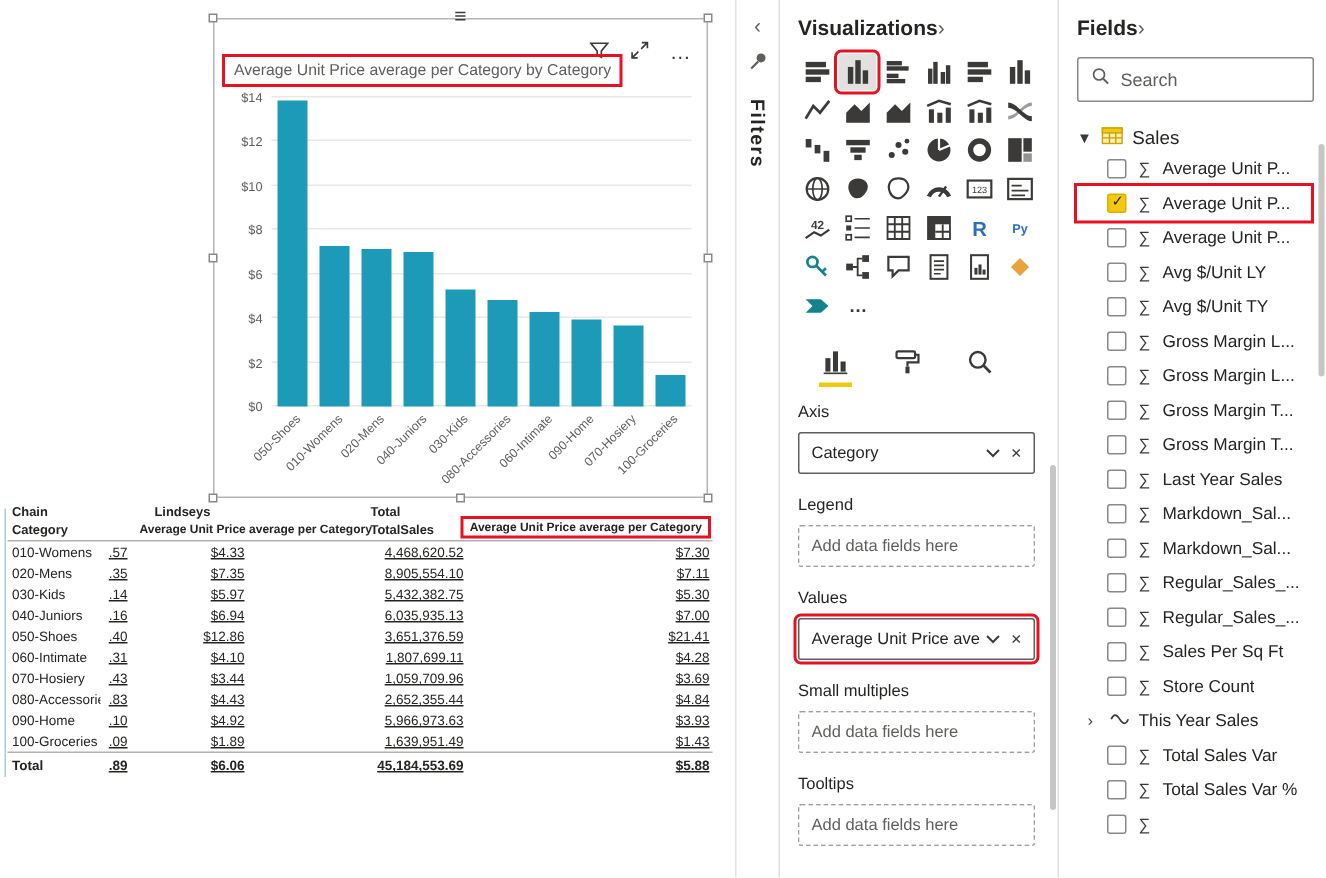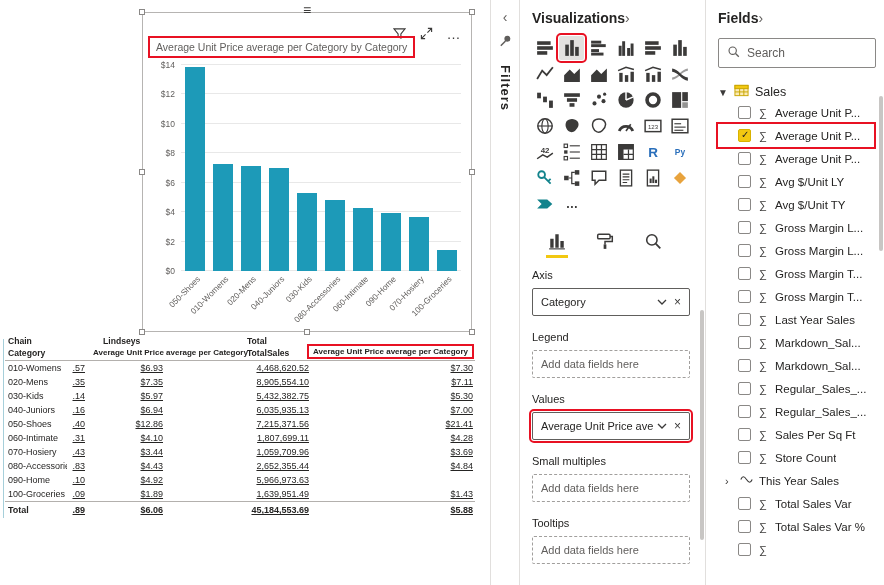--- a/index.html
+++ b/index.html
@@ -174,21 +174,21 @@
         <span class="th r1 th-total">Total</span>
         <span class="th r2 th-category">Category</span>
         <span class="th r2 small th-avg">Average Unit Price average per Category</span>
         <span class="th r2 th-totalsales">TotalSales</span>
         <span class="th small th-avgcat red-outline">Average Unit Price average per Category</span>
       </div>
       <div id="table-body">
           <div class="trow">
             <div class="c">010-Womens</div>
             <div class="c num">.57</div>
-            <div class="c num">$6.93</div>
+            <div class="c num">$4.33</div>
             <div class="c num">4,468,620.52</div>
             <div class="c num">$7.30</div>
           </div>
           <div class="trow">
             <div class="c">020-Mens</div>
             <div class="c num">.35</div>
             <div class="c num">$7.35</div>
             <div class="c num">8,905,554.10</div>
             <div class="c num">$7.11</div>
           </div>
@@ -203,21 +203,21 @@
             <div class="c">040-Juniors</div>
             <div class="c num">.16</div>
             <div class="c num">$6.94</div>
             <div class="c num">6,035,935.13</div>
             <div class="c num">$7.00</div>
           </div>
           <div class="trow">
             <div class="c">050-Shoes</div>
             <div class="c num">.40</div>
             <div class="c num">$12.86</div>
-            <div class="c num">7,215,371.56</div>
+            <div class="c num">3,651,376.59</div>
             <div class="c num">$21.41</div>
           </div>
           <div class="trow">
             <div class="c">060-Intimate</div>
             <div class="c num">.31</div>
             <div class="c num">$4.10</div>
             <div class="c num">1,807,699.11</div>
             <div class="c num">$4.28</div>
           </div>
           <div class="trow">
@@ -232,20 +232,21 @@
             <div class="c num">.83</div>
             <div class="c num">$4.43</div>
             <div class="c num">2,652,355.44</div>
             <div class="c num">$4.84</div>
           </div>
           <div class="trow">
             <div class="c">090-Home</div>
             <div class="c num">.10</div>
             <div class="c num">$4.92</div>
             <div class="c num">5,966,973.63</div>
+            <div class="c num">$3.93</div>
           </div>
           <div class="trow">
             <div class="c">100-Groceries</div>
             <div class="c num">.09</div>
             <div class="c num">$1.89</div>
             <div class="c num">1,639,951.49</div>
             <div class="c num">$1.43</div>
           </div>
           <div class="trow total">
             <div class="c">Total</div>

